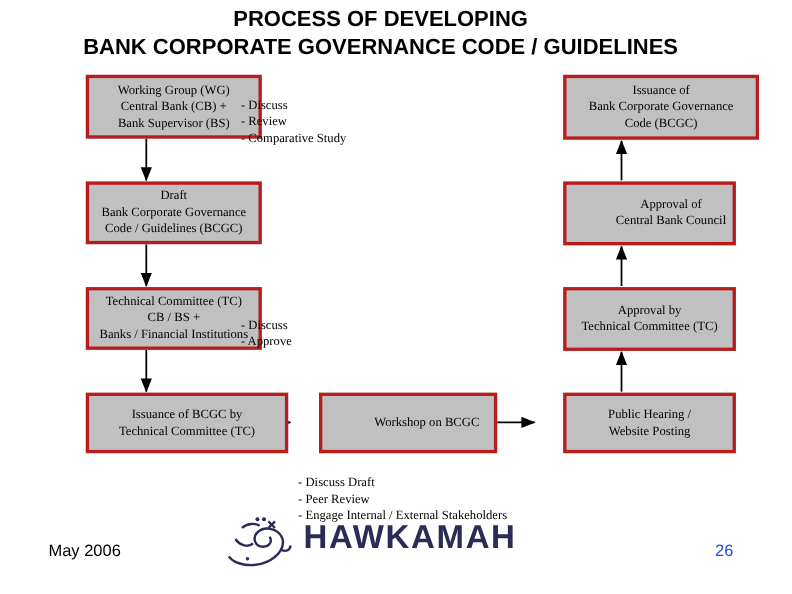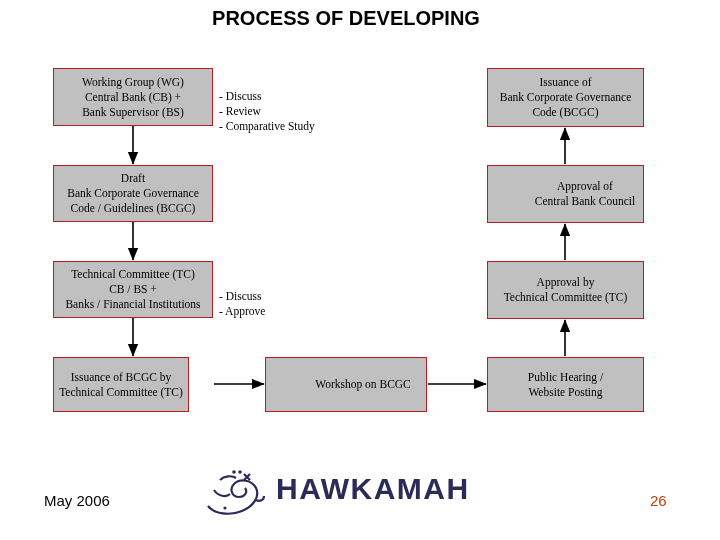--- a/index.html
+++ b/index.html
@@ -31,30 +31,31 @@
     font-size: 20px;
     line-height: 25px;
     color: #000000;
   }
   .title .line2 {
     display: block;
   }
   .box {
     position: absolute;
     background: #c0c0c0;
-    border: 1px solid #b91c1c;
+    border: 3px solid #b91c1c;
     box-sizing: border-box;
     display: flex;
     align-items: center;
     justify-content: center;
     text-align: center;
     font-family: "Liberation Serif", serif;
     font-size: 11.5px;
     line-height: 15px;
     color: #000000;
+    margin-left: 25px;
   }
   .box span { display: block; width: 100%; }
   .note {
     position: absolute;
     font-family: "Liberation Serif", serif;
     font-size: 11.5px;
     line-height: 15px;
     color: #000000;
     white-space: pre-line;
     text-align: left;
@@ -71,21 +72,21 @@
     color: #000000;
   }
   .page-num {
     position: absolute;
     left: 650px;
     top: 492px;
     width: 40px;
     text-align: left;
     font-family: "Liberation Sans", sans-serif;
     font-size: 15px;
-    color: #c2410c;
+    color: #1d4ed8;
   }
   .logo {
     position: absolute;
     left: 200px;
     top: 466px;
     width: 340px;
     height: 56px;
   }
   .logo-word {
     position: absolute;
@@ -115,20 +116,21 @@
     color: #2b2b58;
   }
 </style>
 </head>
 <body>
 
 <div class="slide">
 
   <div class="title">
     <span>PROCESS OF DEVELOPING</span>
+    <span class="line2">BANK CORPORATE GOVERNANCE CODE / GUIDELINES</span>
   </div>
 
   <svg class="arrow" style="left:0;top:0;width:720px;height:540px;" viewBox="0 0 720 540">
     <defs>
       <marker id="ah" markerWidth="9" markerHeight="9" refX="7.5" refY="3.2" orient="auto" markerUnits="strokeWidth">
         <path d="M0,0 L8,3.2 L0,6.4 z" fill="#000000"></path>
       </marker>
     </defs>
 
     <line x1="133" y1="126" x2="133" y2="164" stroke="#000000" stroke-width="1.6" marker-end="url(#ah)"></line>
@@ -153,21 +155,21 @@
 Central Bank (CB)  +
 Bank Supervisor (BS)</span>
   </div>
 
   <div class="note" style="left:219px;top:74px;width:180px;">
     <span>- Discuss
 - Review
 - Comparative Study</span>
   </div>
 
-  <div class="box" style="left:487px;top:68px;width:157px;height:59px;">
+  <div class="box" style="left:487px;top:68px;width:178px;height:59px;">
     <span style="white-space:pre-line;">Issuance of
 Bank Corporate Governance
 Code (BCGC)</span>
   </div>
 
   <div class="box" style="left:53px;top:165px;width:160px;height:57px;">
     <span style="white-space:pre-line;">Draft
 Bank Corporate Governance
 Code / Guidelines (BCGC)</span>
   </div>
@@ -186,34 +188,39 @@
   <div class="note" style="left:219px;top:274px;width:160px;">
     <span>- Discuss
 - Approve</span>
   </div>
 
   <div class="box" style="left:487px;top:261px;width:157px;height:58px;">
     <span style="white-space:pre-line;">Approval by
 Technical Committee (TC)</span>
   </div>
 
-  <div class="box" style="left:53px;top:357px;width:136px;height:55px;">
+  <div class="box" style="left:53px;top:357px;width:184px;height:55px;">
     <span style="white-space:pre-line;">Issuance of BCGC by
 Technical Committee (TC)</span>
   </div>
 
   <div class="box" style="left:265px;top:357px;width:162px;height:55px;padding-left:34px;">
     <span style="white-space:pre-line;">Workshop on  BCGC</span>
   </div>
 
   <div class="box" style="left:487px;top:357px;width:157px;height:55px;">
     <span style="white-space:pre-line;">Public Hearing /
 Website Posting</span>
   </div>
 
+  <div class="note" style="left:271px;top:417px;width:300px;">
+    <span>-  Discuss Draft
+-  Peer Review
+- Engage Internal / External Stakeholders</span>
+  </div>
 
   <div class="footer-date">May 2006</div>
   <div class="page-num">26</div>
 
   <div class="logo">
     <svg class="logo-mark" viewBox="0 0 72 52">
       <g fill="none" stroke="#2b2b58" stroke-width="2.2">
         <path d="M8 40 C 14 48, 30 50, 42 45 C 54 40, 60 30, 56 22 C 52 14, 40 12, 34 18 C 29 23, 32 31, 39 31 C 45 31, 48 26, 45 22"></path>
         <path d="M14 24 C 18 30, 26 32, 30 28"></path>
         <path d="M20 14 C 24 10, 32 9, 36 12"></path>

